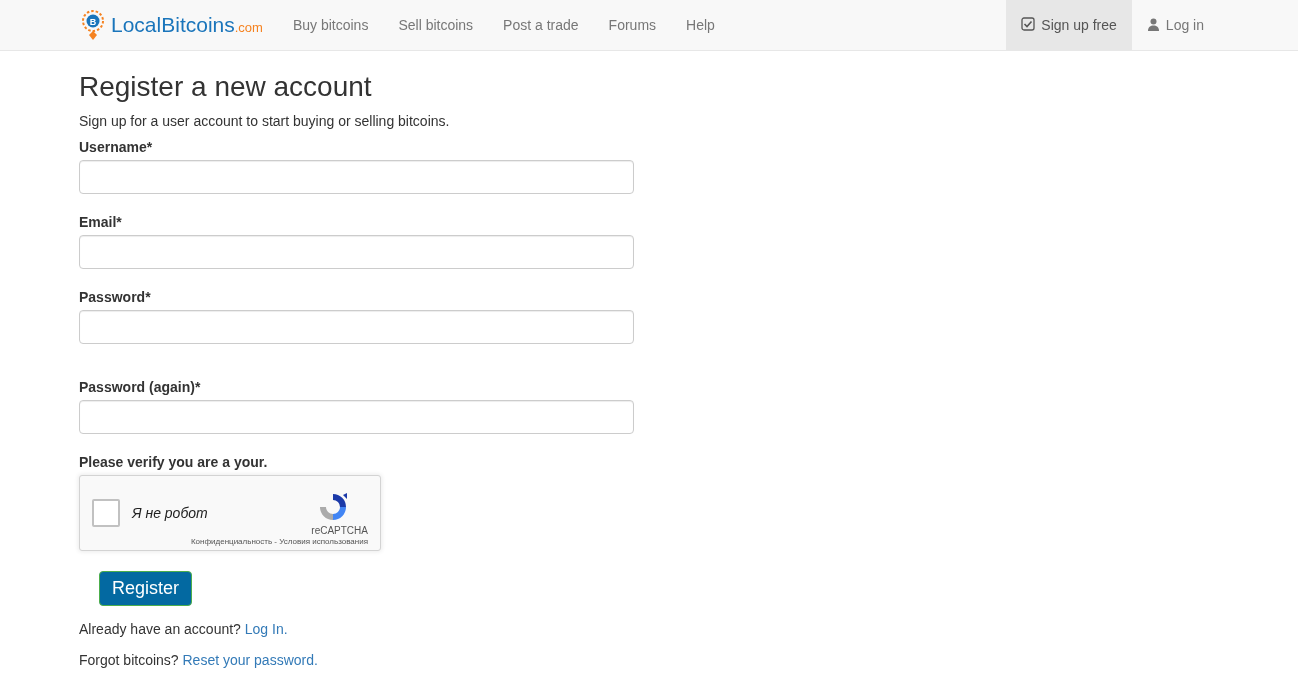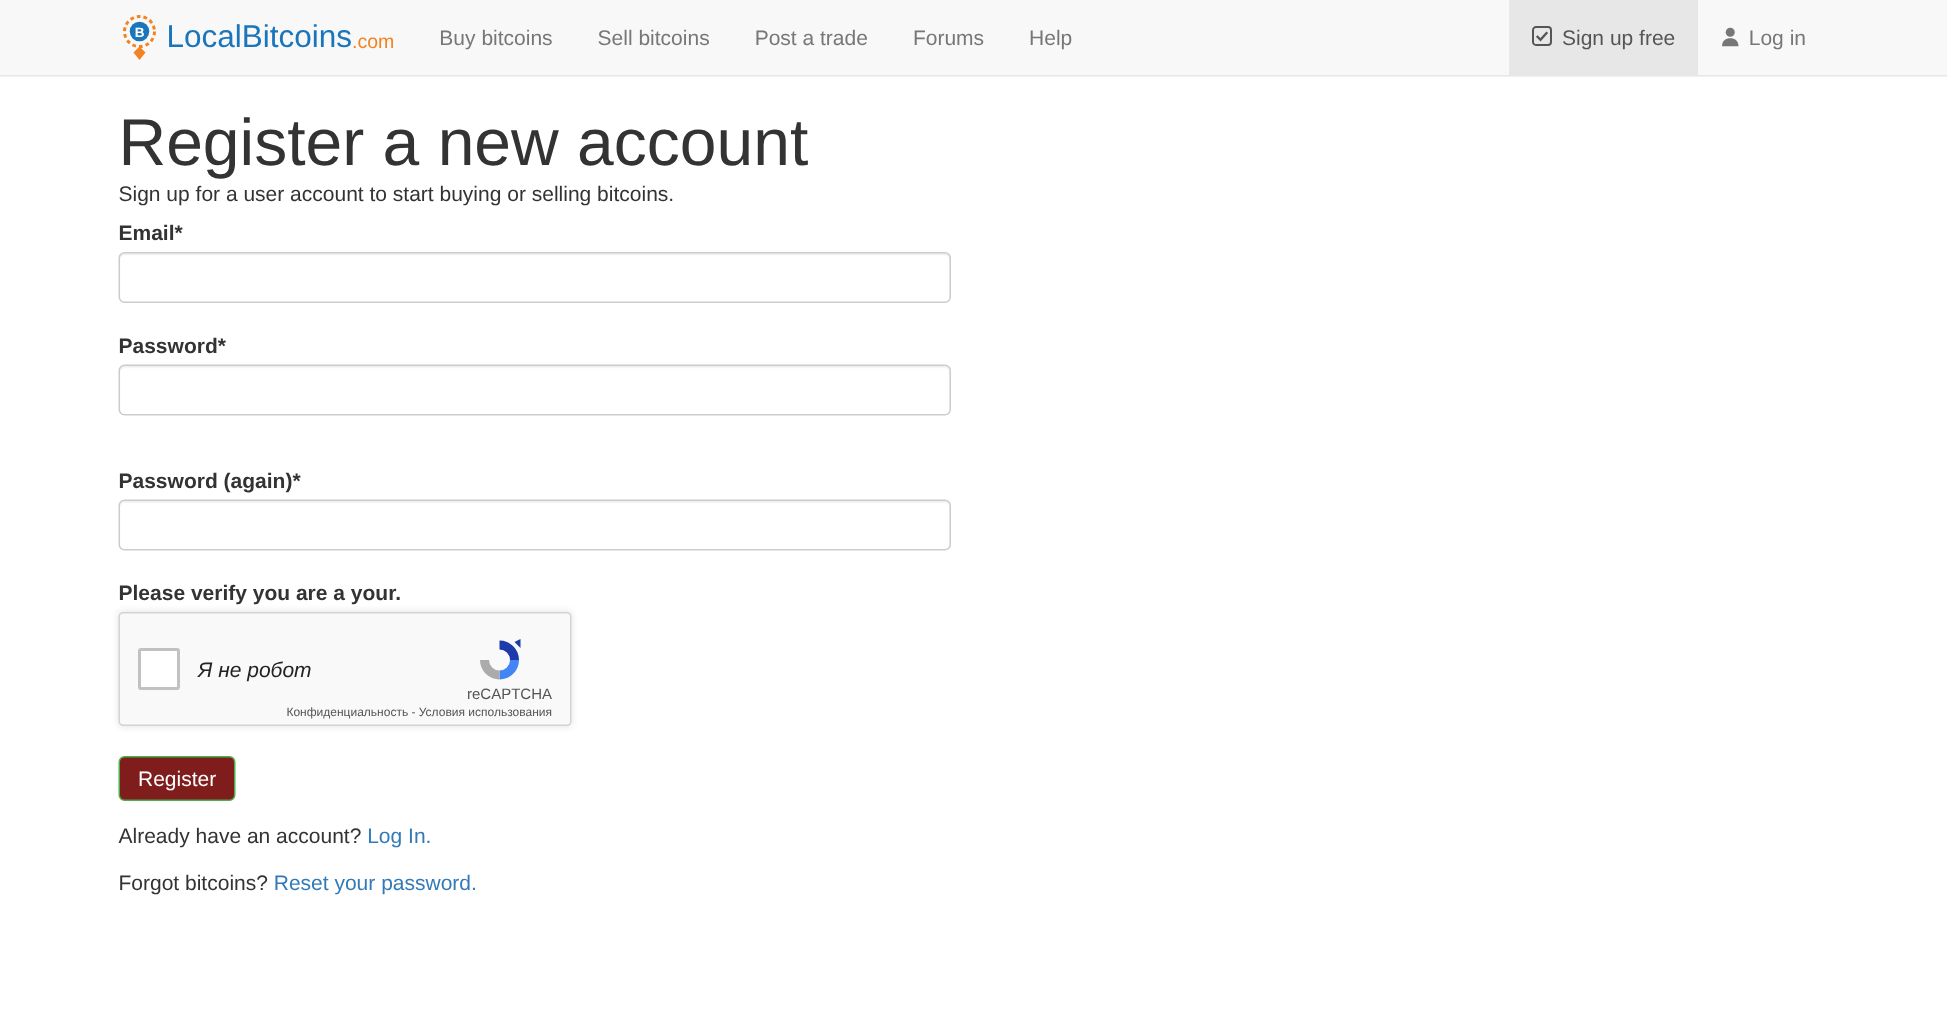--- a/index.html
+++ b/index.html
@@ -68,21 +68,21 @@
     .nav-right-item .icon { margin-right: 6px; }
     .container {
       max-width: 1170px;
       margin: 0 auto;
       padding: 0 15px;
     }
     .page-header {
       margin-top: 20px;
       margin-bottom: 10px;
     }
-    .page-header h1 { font-size: 44px; font-weight: 500; color: #333; }
+    .page-header h1 { font-size: 28px; font-weight: 500; margin-bottom: 10px; color: #333; }
     .page-header p { color: #333; margin-bottom: 10px; }
     .form-col { max-width: 555px; }
     .form-group { margin-bottom: 20px; }
     .form-group label {
       display: block;
       font-weight: 700;
       margin-bottom: 5px;
       margin-top: 10px;
     }
     .form-control {
@@ -129,27 +129,28 @@
     }
     .recaptcha-brand svg { display: block; margin: 0 auto 2px; }
     .recaptcha-terms {
       position: absolute;
       bottom: 4px;
       right: 12px;
       font-size: 8px;
       color: #555;
     }
     .btn-register {
-      background: #7f1d1d;
+      background: #0369a1;
       border: 1px solid #4cae4c;
       color: #fff;
       padding: 6px 12px;
-      font-size: 14px;
+      font-size: 18px;
       border-radius: 4px;
       cursor: pointer;
+      margin-left: 20px;
     }
     .helper-text { margin-top: 15px; margin-bottom: 10px; }
     .helper-text a { color: #337ab7; text-decoration: none; }
   </style>
 </head>
 <body>
 
 <nav class="navbar">
   <div class="navbar-inner">
     <a class="logo" href="#">
@@ -205,20 +206,24 @@
 </nav>
 
 <div class="container">
   <div class="page-header">
     <h1>Register a new account</h1>
     <p>Sign up for a user account to start buying or selling bitcoins.</p>
   </div>
 
   <div class="form-col">
     <form>
+      <div class="form-group">
+        <label>Username*</label>
+        <input type="text" class="form-control" style="">
+      </div>
 
       <div class="form-group">
         <label>Email*</label>
         <input type="email" class="form-control" style="">
       </div>
 
       <div class="form-group">
         <label>Password*</label>
         <input type="password" class="form-control" style="">
       </div>

